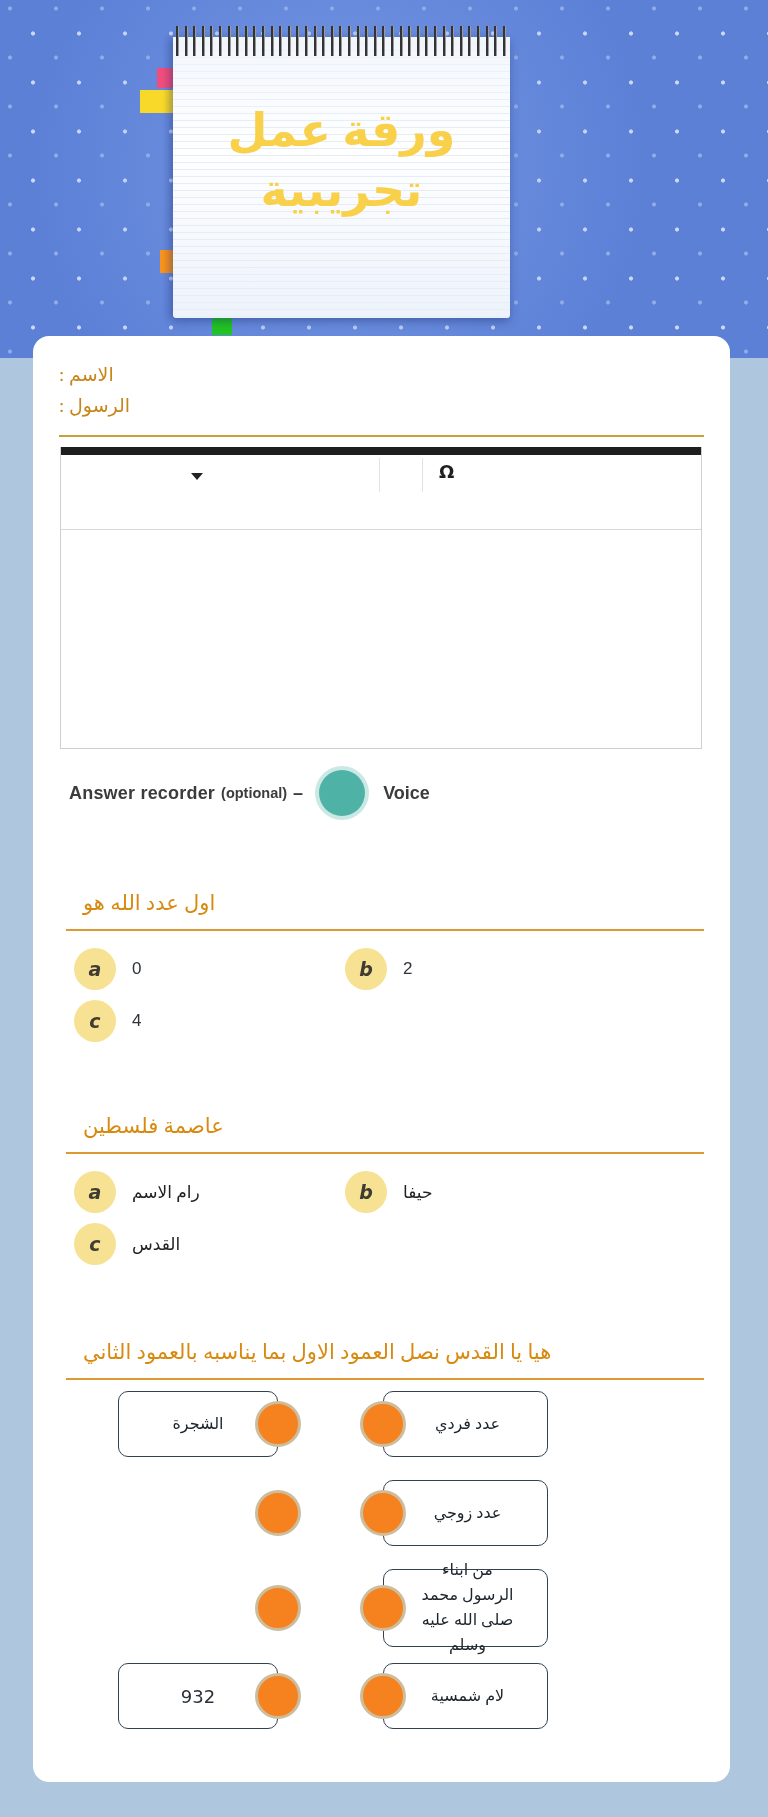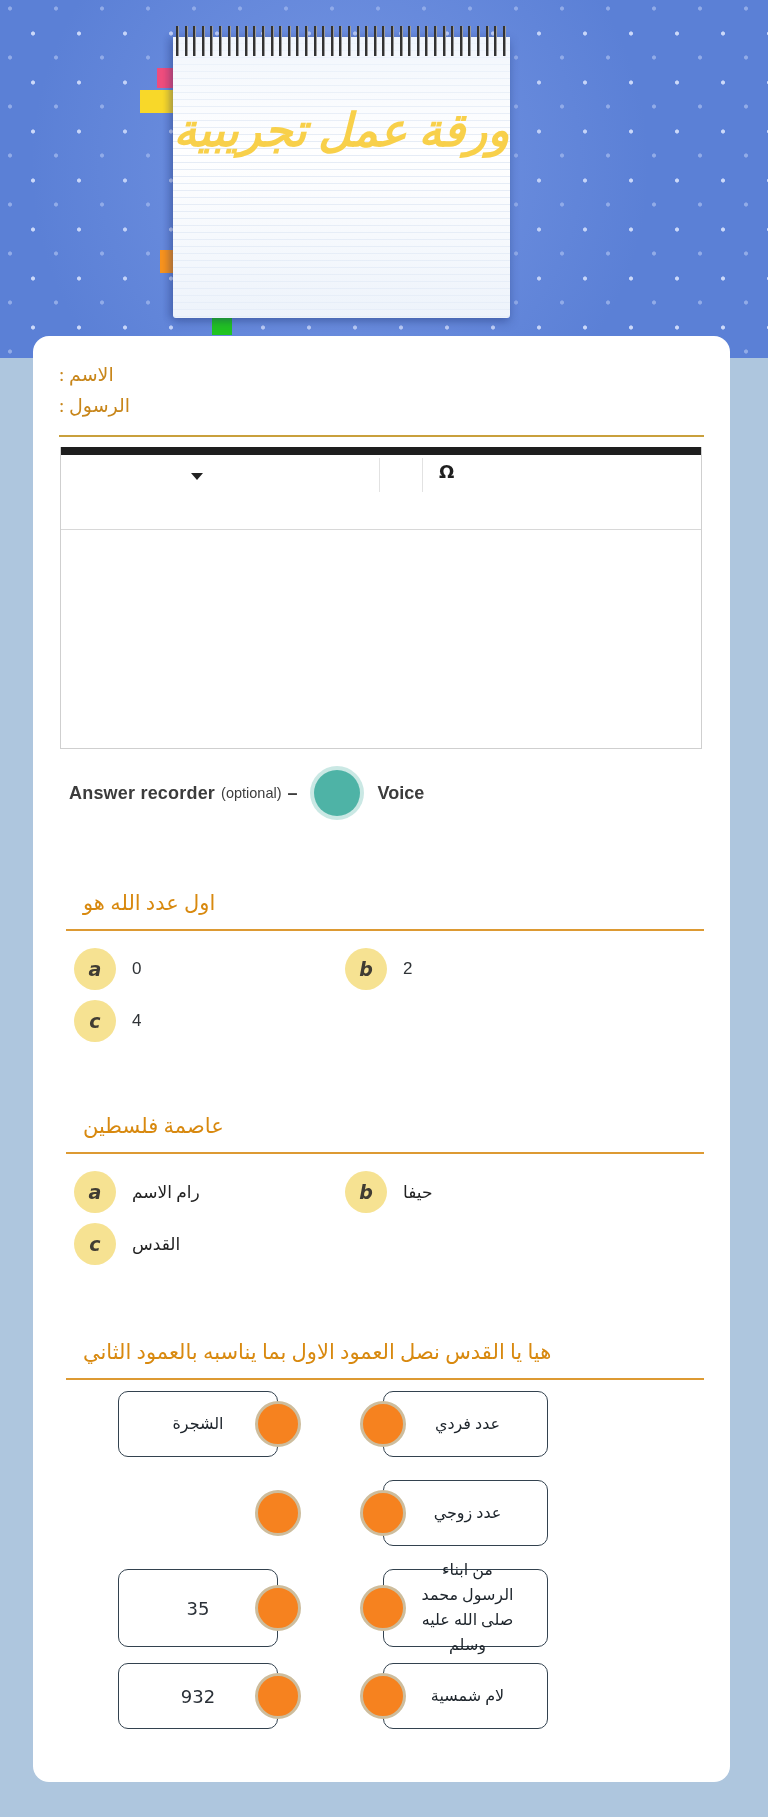--- a/index.html
+++ b/index.html
@@ -28,21 +28,20 @@
       linear-gradient(180deg, rgba(240,245,252,.9), rgba(255,255,255,.2) 40%, rgba(233,240,250,.8)),
       repeating-linear-gradient(180deg,#ffffff 0 6px,#dfe7f3 6px 7px);
     box-shadow:0 4px 10px rgba(25,45,110,.35), -5px 0 6px rgba(25,45,110,.18);
     border-radius:0 0 3px 3px;
   }
   .paper-title{
     margin-top:64px;text-align:center;direction:rtl;
     font-family:"Liberation Serif","DejaVu Sans",serif;
     font-size:46px;font-weight:bold;line-height:1.3;color:#f8d04a;
     text-shadow:0 1px 0 rgba(255,255,255,.35);
-    font-style:italic;
   }
   .spiral{
     position:absolute;left:176px;top:26px;width:331px;height:30px;
     background:repeating-linear-gradient(90deg,#333 0 2px,#9b9b9b 2px 3px,rgba(0,0,0,0) 3px 8.6px);
   }
 
   
   .card{
     position:absolute;left:33px;top:336px;width:697px;height:1446px;
     background:#ffffff;border-radius:16px;
@@ -75,21 +74,21 @@
   .omega-btn{
     position:absolute;left:372px;top:5px;background:none;border:none;cursor:pointer;
     font-family:"DejaVu Sans",sans-serif;font-size:18px;font-weight:600;color:#1f1f1f;
   }
   .editor-area{position:relative;height:218px;cursor:text;}
   .placeholder{padding:15px 14px;color:#9b9b9b;font-size:17px;}
 
   
   .recorder{position:absolute;left:36px;top:434px;height:46px;display:flex;align-items:center;}
   .rec-label{font-size:18px;font-weight:800;color:#3c3c3c;letter-spacing:.2px;}
-  .rec-optional{font-size:14.5px;font-weight:400;color:#3c3c3c;margin-left:6px;}
+  .rec-optional{font-size:14.5px;font-weight:700;color:#3c3c3c;margin-left:6px;}
   .rec-dash{font-size:18px;font-weight:800;color:#3c3c3c;margin-left:6px;}
   .mic-btn{
     width:46px;height:46px;border-radius:50%;border:none;cursor:pointer;
     background:#4eb3a6;margin-left:16px;
     box-shadow:0 0 0 4px rgba(78,179,166,.3);
   }
   .rec-voice{font-size:18px;font-weight:800;color:#3c3c3c;margin-left:18px;}
 
   
   .q-title{
@@ -220,23 +219,20 @@
 
     <div class="mrow mr2">
       <div class="mbox mbox-r">
         <span class="mtext-ar">عدد زوجي</span>
       </div>
       <div class="mcircle mc-l"></div>
       <div class="mcircle mc-r"></div>
     </div>
 
     <div class="mrow mr3">
-      <div class="mbox mbox-l">
-        <span class="mtext-num">35</span>
-      </div>
       <div class="mbox mbox-r">
         <span class="mtext-ar">من ابناء الرسول محمد صلى الله عليه وسلم</span>
       </div>
       <div class="mcircle mc-l"></div>
       <div class="mcircle mc-r"></div>
     </div>
 
     <div class="mrow mr4">
       <div class="mbox mbox-l">
         <span class="mtext-num">932</span>

